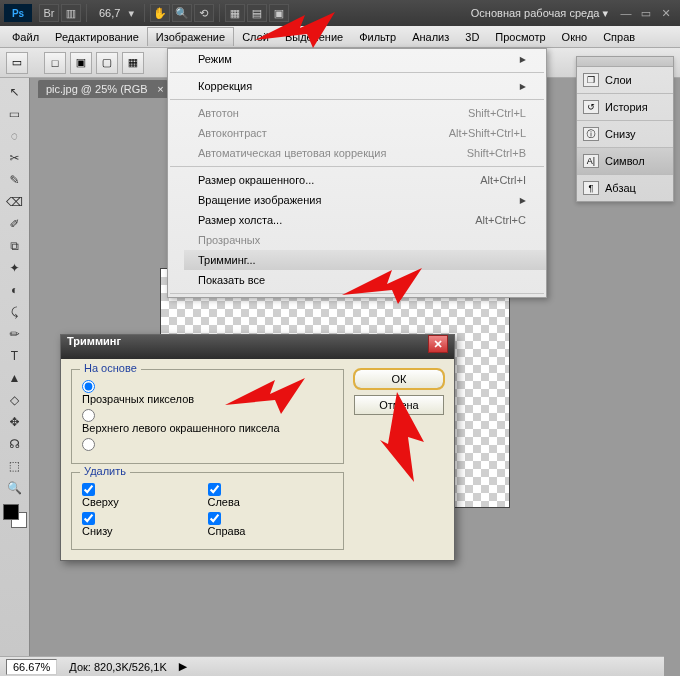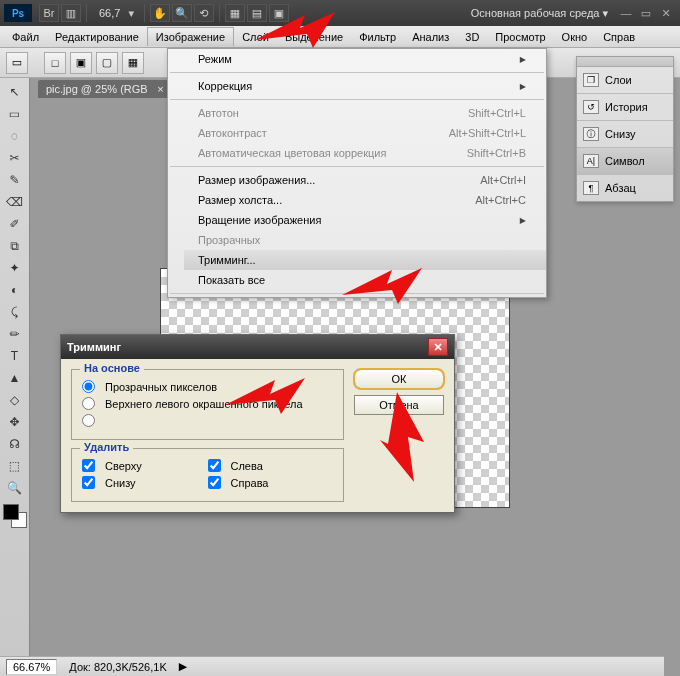--- a/index.html
+++ b/index.html
@@ -62,26 +62,26 @@
 
 .side-panel { position: absolute; right: 6px; top: 56px; width: 98px; background: linear-gradient(#e4e4e4,#d6d6d6); border: 1px solid #9f9f9f; box-shadow: 0 2px 4px rgba(0,0,0,0.2); z-index: 30; }
 .panel-tab { height: 10px; background: linear-gradient(#d2d2d2,#c4c4c4); border-bottom: 1px solid #aaa; }
 .panel-item { display: flex; align-items: center; padding: 6px 6px; gap: 6px; cursor: pointer; }
 .panel-item.active { background: linear-gradient(#cfcfcf,#bdbdbd); }
 .panel-item .pi-icon { width: 16px; height: 14px; border: 1px solid #888; background: #eee; font-size: 9px; display: flex; align-items: center; justify-content: center; }
 .panel-sep { height: 1px; background: #bbb; }
 
 
 .dialog { position: absolute; left: 60px; top: 334px; width: 395px; background: #ece9d8; border: 1px solid #666; box-shadow: 3px 3px 8px rgba(0,0,0,0.4); z-index: 100; }
-.dialog-title { height: 24px; background: linear-gradient(#595959,#2c2c2c); color: #fff; display: flex; align-items: center; padding: 0 6px; font-weight: bold; }
+.dialog-title { height: 24px; background: linear-gradient(#595959,#2c2c2c); color: #fff; display: flex; padding: 0 6px; font-weight: bold; }
 .dialog-close { margin-left: auto; width: 20px; height: 18px; background: linear-gradient(#e88,#c33); border: 1px solid #922; display: flex; align-items: center; justify-content: center; color: #fff; font-weight: bold; }
 .dialog-body { padding: 10px; display: flex; gap: 10px; }
 .fieldset { border: 1px solid #a0a090; padding: 8px 10px 10px; position: relative; }
-.fieldset .legend { position: absolute; top: -8px; left: 8px; background: #ece9d8; padding: 0 4px; color: #2040a0; font-weight: bold; }
-.radio-row, .check-row { display: flex; align-items: flex-end; gap: 10px; padding: 2px 0; }
+.fieldset .legend { position: absolute; top: -8px; left: 8px; background: #ece9d8; padding: 0 4px; color: #2040a0; }
+.radio-row, .check-row { display: flex; align-items: flex-start; gap: 0; padding: 2px 0; flex-direction: column; }
 .radio-row input, .check-row input { margin: 0; }
 .check-grid { display: grid; grid-template-columns: 1fr 1fr; }
 .dialog-buttons { display: flex; flex-direction: column; gap: 6px; }
 .dlg-btn { width: 90px; height: 20px; border: 1px solid #8a8a7a; background: linear-gradient(#fefefe,#e8e8d8); cursor: pointer; }
 .dlg-btn.default { outline: 2px solid #e0b040; outline-offset: -1px; border-radius: 7px; }
 
 
 .status-bar { position: absolute; bottom: 0; left: 0; right: 16px; height: 20px; background: linear-gradient(#e4e4e4,#d2d2d2); border-top: 1px solid #aaa; display: flex; align-items: center; padding: 0 6px; gap: 12px; font-size: 10px; }
 .status-bar .sb-field { border: 1px inset #ccc; padding: 1px 6px; background: #fff; }
 
@@ -188,29 +188,29 @@
     <div class="dd-item disabled">
       <span>Автоконтраст</span>
       <span class="shortcut">Alt+Shift+Ctrl+L</span>
     </div>
     <div class="dd-item disabled">
       <span>Автоматическая цветовая коррекция</span>
       <span class="shortcut">Shift+Ctrl+B</span>
     </div>
     <div class="dd-sep"></div>
     <div class="dd-item">
-      <span>Размер изображения...</span>
+      <span>Размер окрашенного...</span>
       <span class="shortcut">Alt+Ctrl+I</span>
+    </div>
+    <div class="dd-item arrow">
+      <span>Вращение изображения</span>
     </div>
     <div class="dd-item">
       <span>Размер холста...</span>
       <span class="shortcut">Alt+Ctrl+C</span>
-    </div>
-    <div class="dd-item arrow">
-      <span>Вращение изображения</span>
     </div>
     <div class="dd-item disabled">
       <span>Прозрачных</span>
     </div>
     <div class="dd-item highlight">
       <span>Тримминг...</span>
     </div>
     <div class="dd-item">
       <span>Показать все</span>
     </div>

